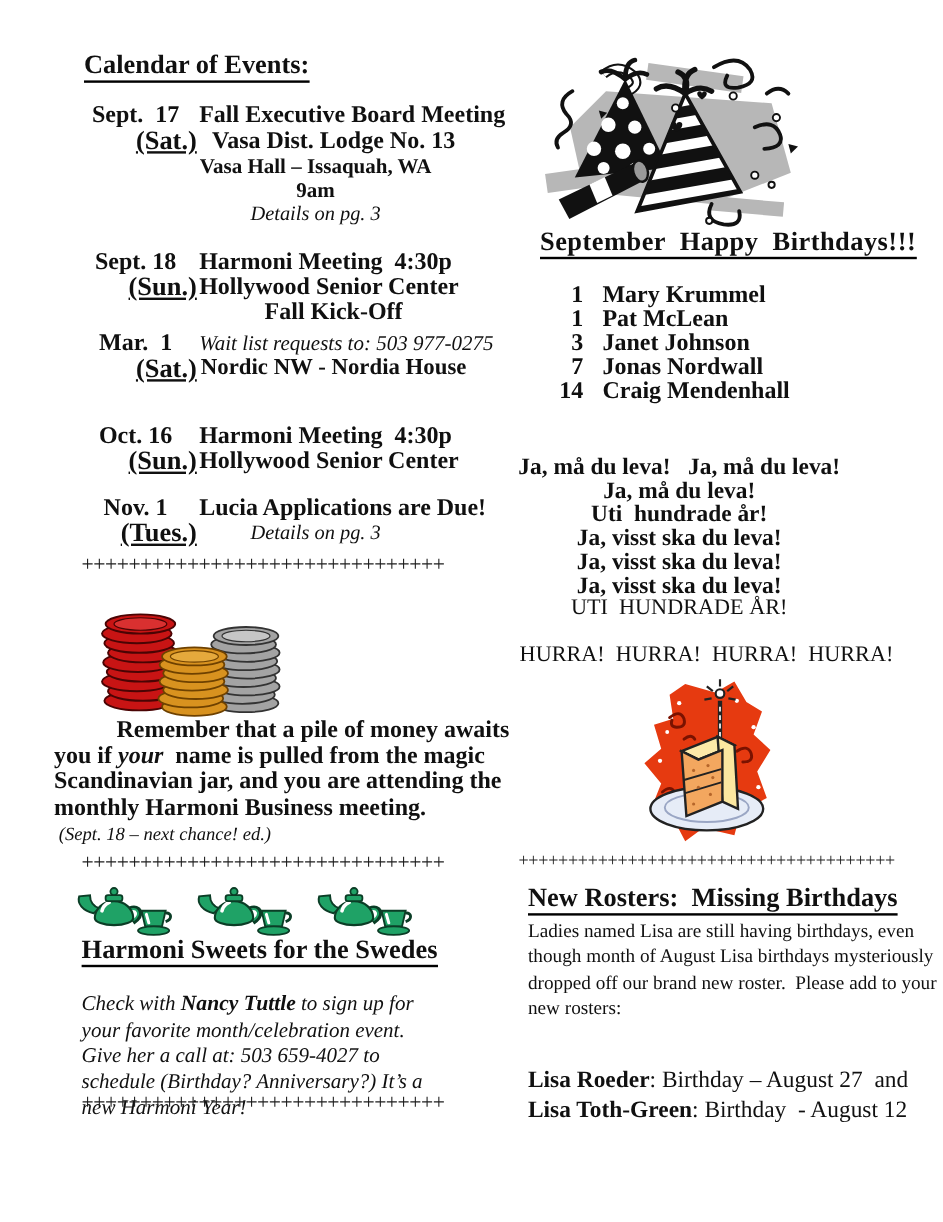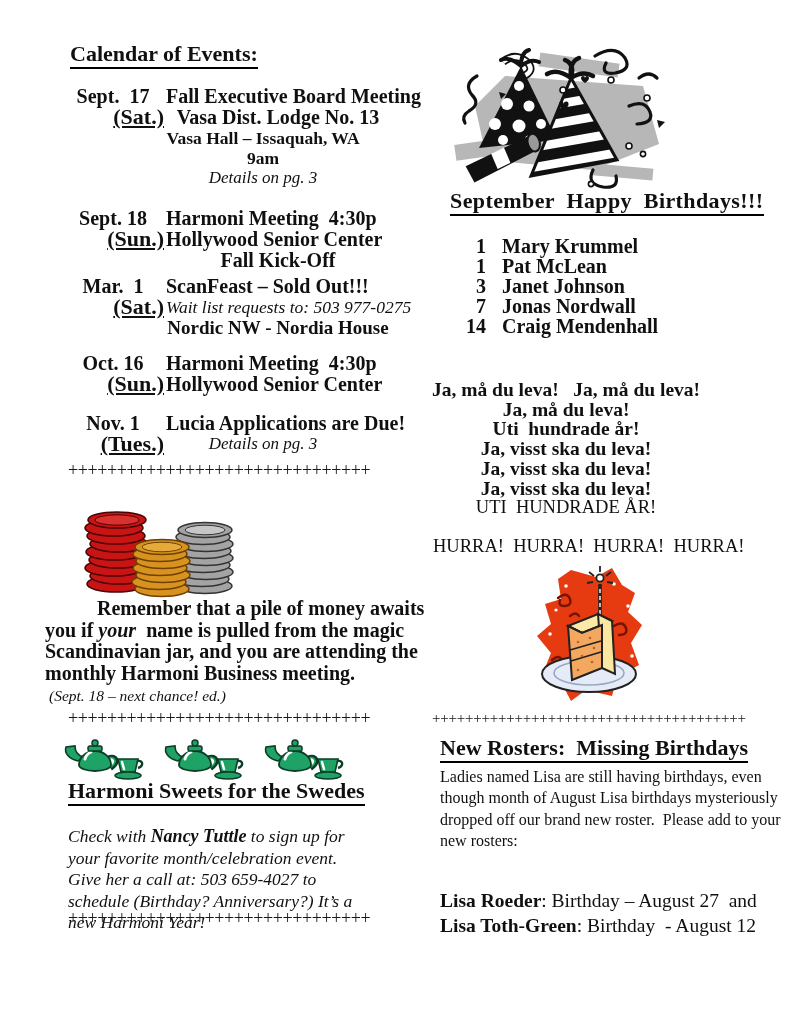--- a/index.html
+++ b/index.html
@@ -73,21 +73,20 @@
       <div class="e-main e-center">Fall Kick-Off</div>
     </div>
   </div>
 
   <div class="event" style="top:276px;">
     <div>
       <div class="e-date pre">Mar.  1</div>
       <div class="e-day">(Sat.)</div>
     </div>
     <div>
-      <div class="e-main">ScanFeast – Sold Out!!!</div>
       <div class="e-note-left">Wait list requests to: 503 977-0275</div>
       <div class="e-main e-center" style="font-size:19px;">Nordic NW - Nordia House</div>
     </div>
   </div>
 
   <div class="event" style="top:353px;">
     <div>
       <div class="e-date">Oct. 16</div>
       <div class="e-day">(Sun.)</div>
     </div>

